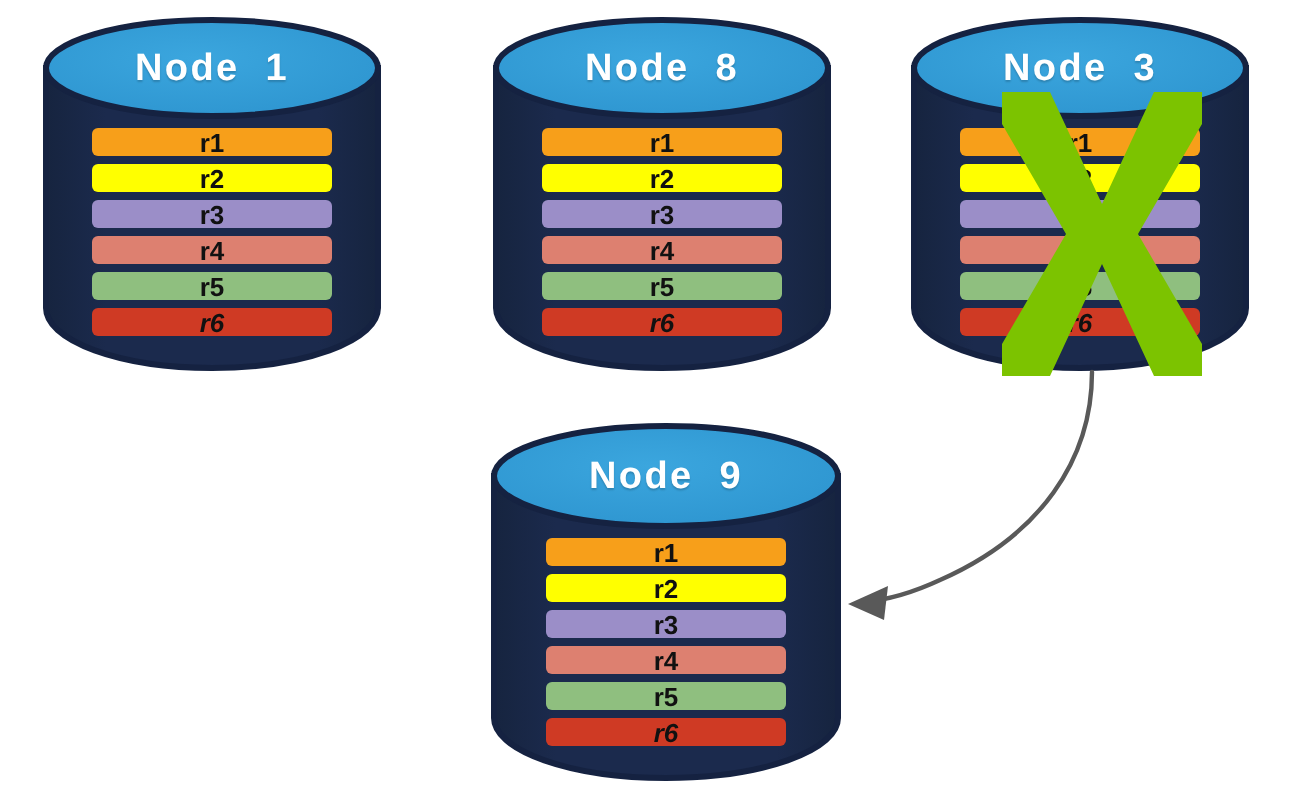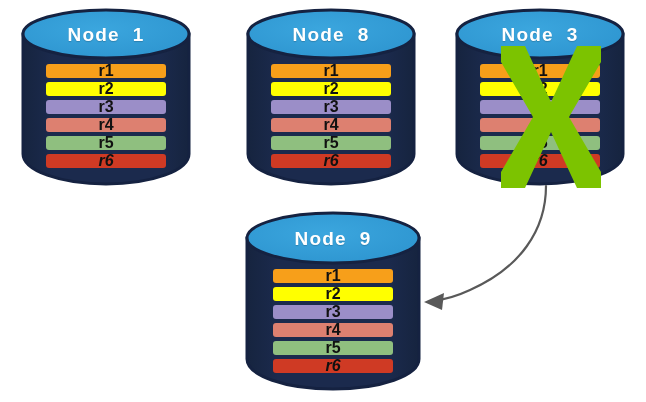--- a/index.html
+++ b/index.html
@@ -57,21 +57,21 @@
     box-sizing: border-box;
     display: flex;
     align-items: center;
     justify-content: center;
   }
   .row-bar:last-child {
     margin-bottom: 0;
     font-style: italic;
   }
   .row-label {
-    font-size: 16px;
+    font-size: 13px;
     font-weight: bold;
     color: #111111;
     line-height: 1;
     font-family: "Liberation Sans", sans-serif;
   }
   .cross-layer {
     position: absolute;
     pointer-events: none;
   }
   .arrow-layer {

